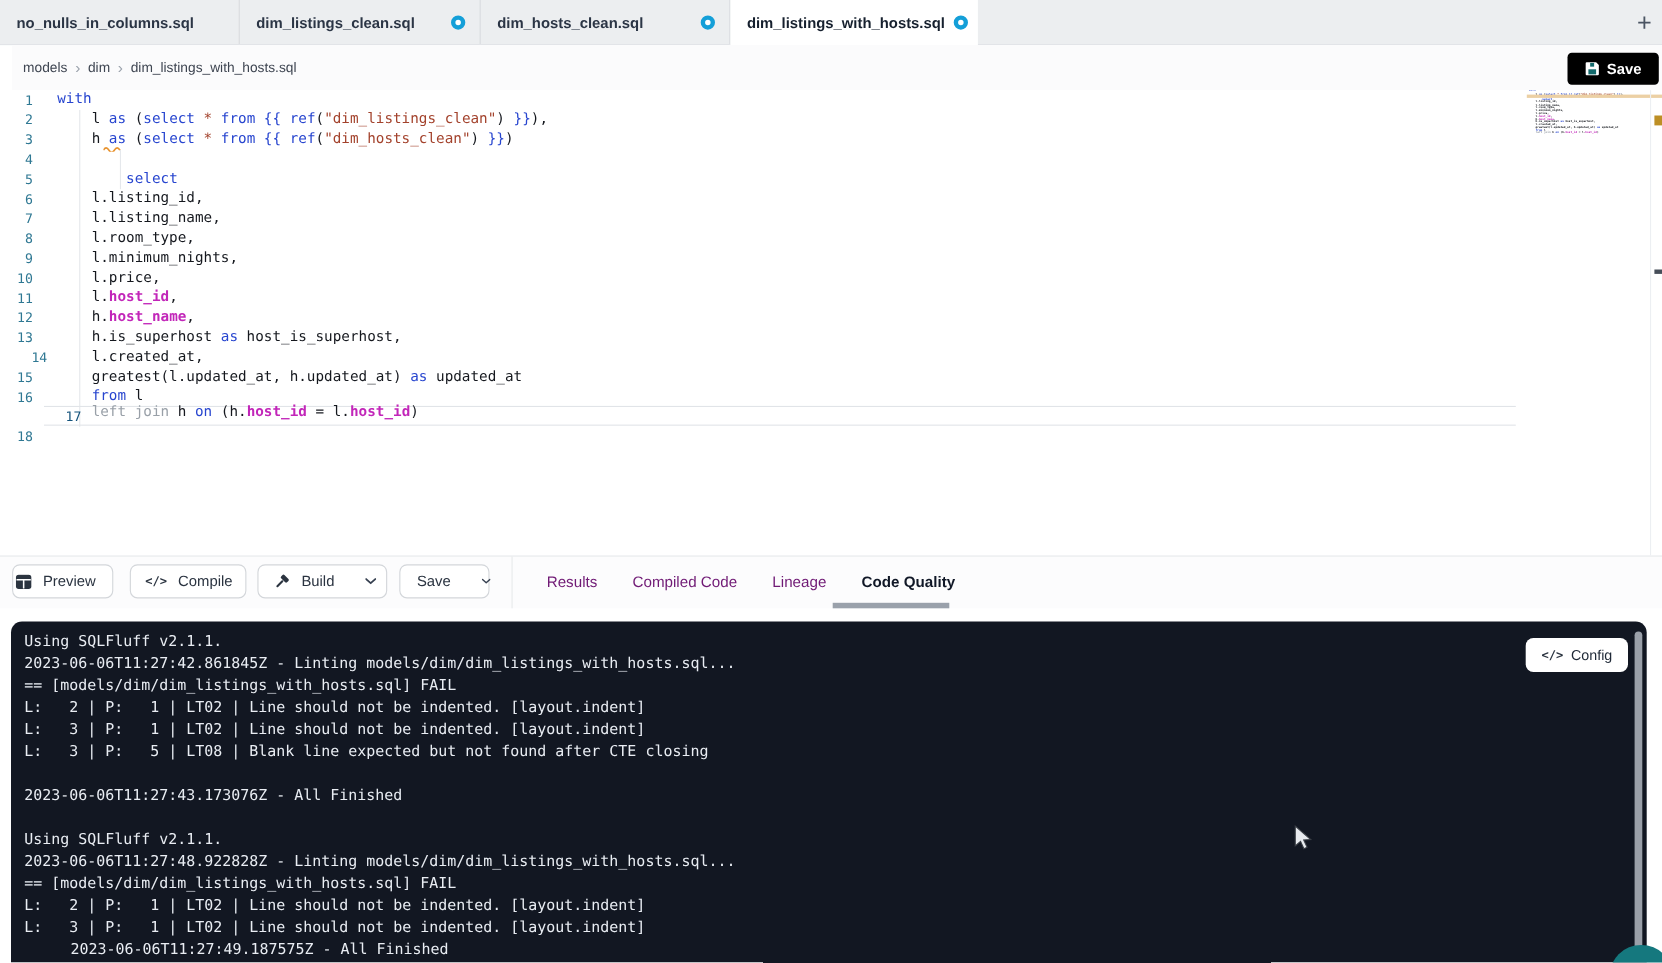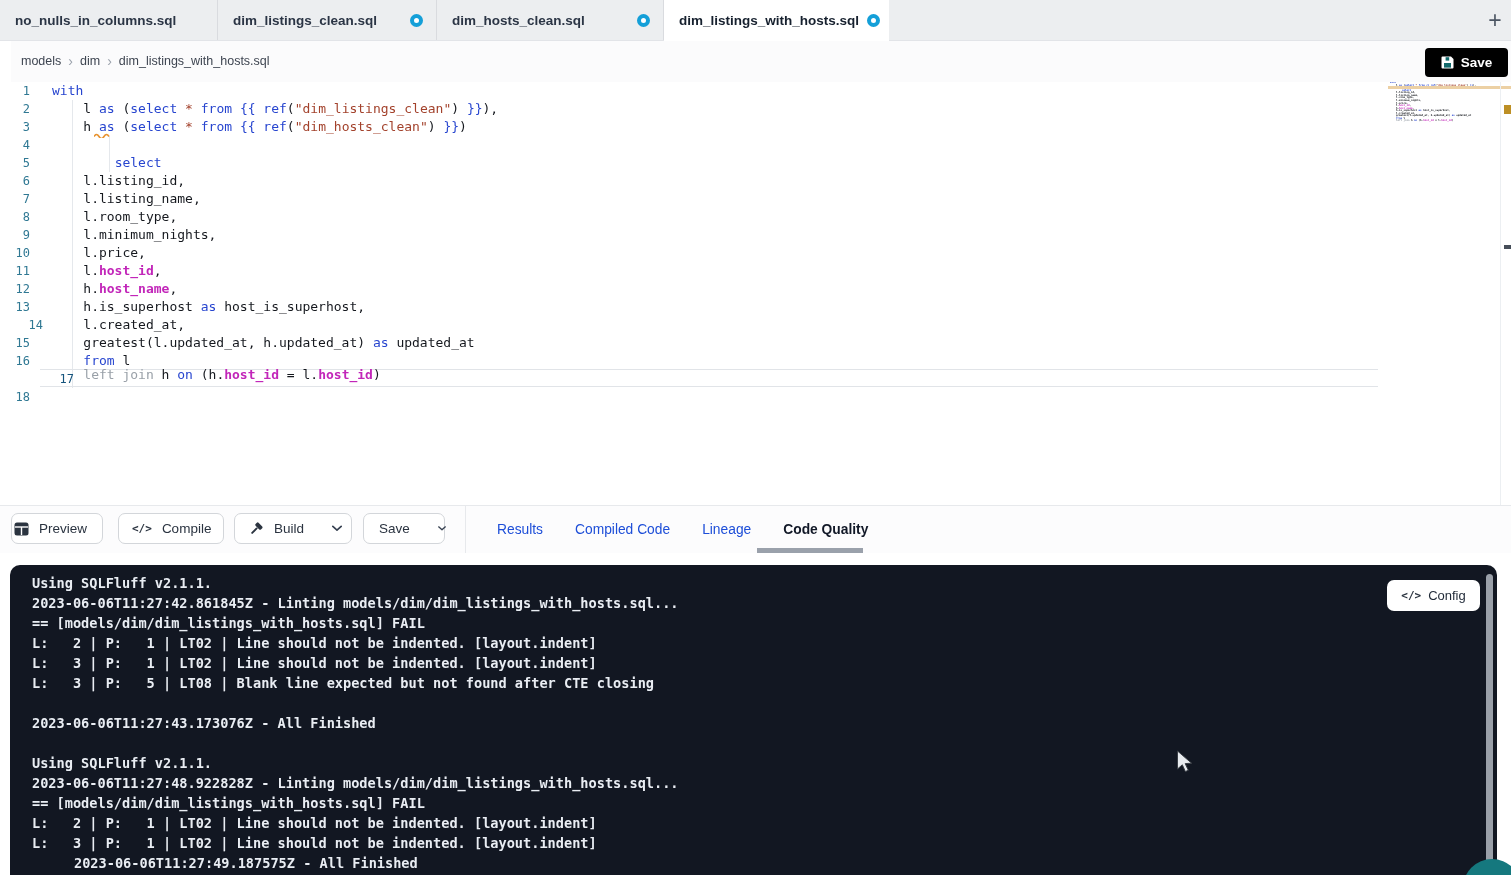--- a/index.html
+++ b/index.html
@@ -49,28 +49,28 @@
   .toolbar{position:absolute;left:0;top:505px;width:1511px;height:48px;background:#fcfcfd;
     border-top:1px solid #e7e9ec;box-sizing:border-box;}
   .tbtn{position:absolute;top:7px;height:31px;box-sizing:border-box;background:#ffffff;
     border:1px solid #d3d6da;border-radius:7px;display:flex;align-items:center;
     font-size:13.5px;font-weight:500;color:#2a3340;}
   .tbtn .lab{padding:0 2px;}
   .tbtn .seg{display:flex;align-items:center;justify-content:center;gap:8px;height:100%;padding:0 13px;}
   .tbtn .segdiv{width:1px;height:100%;background:#d3d6da;}
   .tb-divider{position:absolute;left:465px;top:0;width:1px;height:47px;background:#e7e9ec;}
   .rtabs{position:absolute;left:497px;top:0;height:47px;display:flex;gap:32px;align-items:center;}
-  .rtab{font-size:13.8px;color:#1d4ed8;white-space:nowrap;}
+  .rtab{font-size:13.8px;color:#701a75;white-space:nowrap;}
   .rtab.active{color:#111827;font-weight:600;}
   .rtab-underline{position:absolute;left:757px;top:548px;width:106px;height:5px;background:#9aa1ab;}
   
   .terminal{position:absolute;left:10px;top:565px;width:1487px;height:310px;
     background:#121722;border-radius:10px 10px 0 0;overflow:hidden;}
-  .tl{position:absolute;left:22px;white-space:pre;font-family:"DejaVu Sans Mono",monospace;
-    font-size:13.6px;line-height:20px;font-weight:700;color:#e9edf3;}
+  .tl{position:absolute;left:12px;white-space:pre;font-family:"DejaVu Sans Mono",monospace;
+    font-size:13.6px;line-height:20px;font-weight:400;color:#e9edf3;}
   .configbtn{position:absolute;left:1377px;top:15px;width:93px;height:31px;background:#ffffff;
     border-radius:7px;display:flex;align-items:center;justify-content:center;gap:7px;
     font-size:13px;font-weight:500;color:#1f2937;}
   .codeglyph{font-family:"DejaVu Sans Mono",monospace;font-weight:700;font-size:11px;color:#2b3440;}
   .term-scroll{position:absolute;left:1476px;top:9px;width:7px;height:298px;background:#9aa0a9;border-radius:4px;}
   .chatbubble{position:absolute;left:1463px;top:859px;width:58px;height:58px;border-radius:50%;}
   .cursor{position:absolute;left:1176px;top:750px;}
 </style>
 </head>
 <body>

